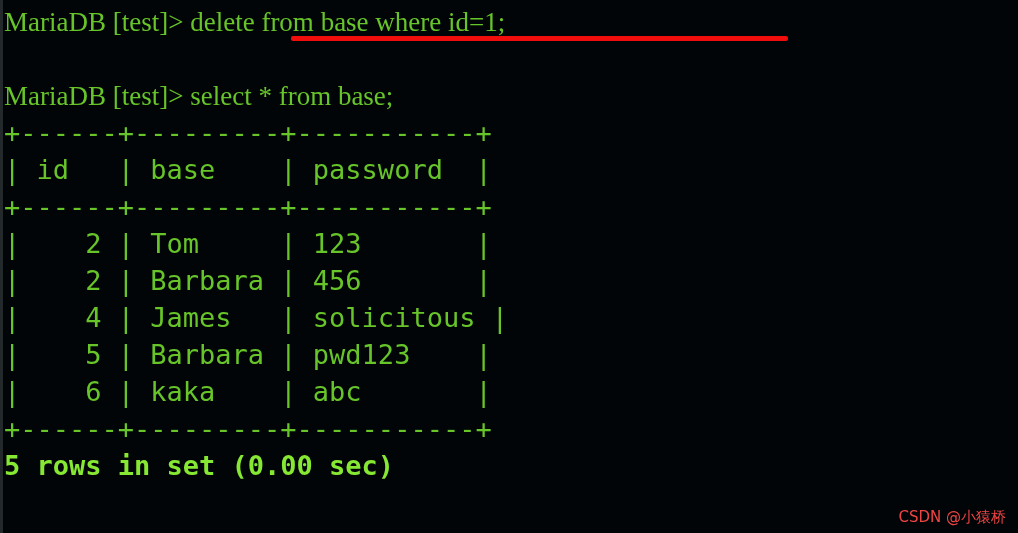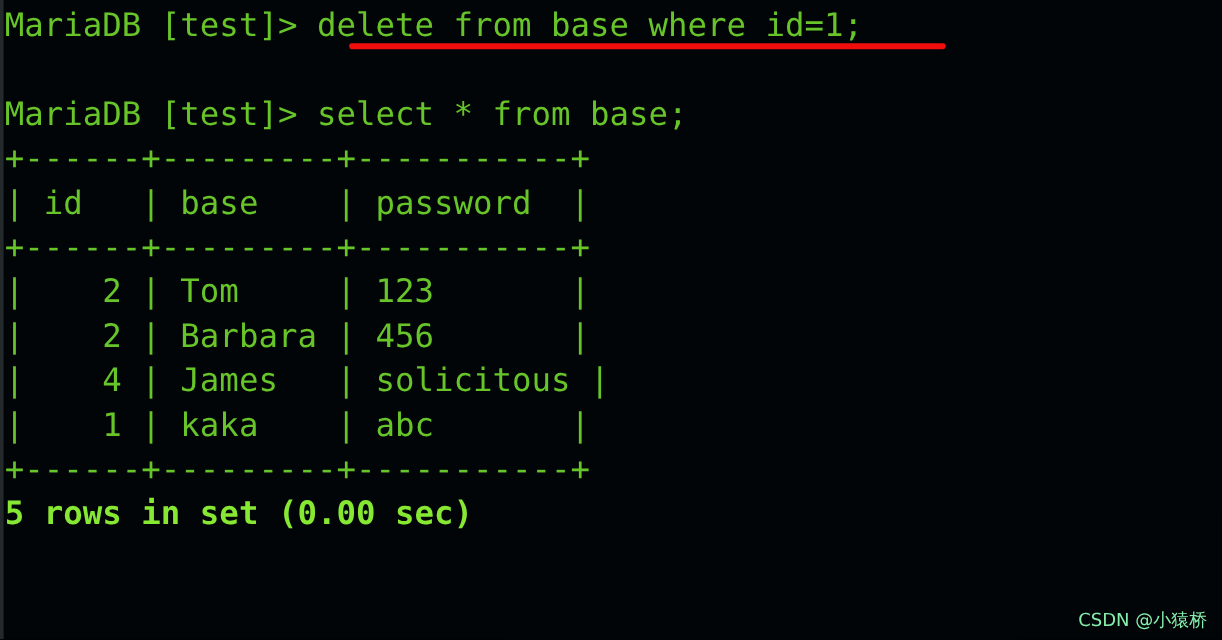--- a/index.html
+++ b/index.html
@@ -46,39 +46,40 @@
   }
   .line.bold {
     color: #86e832;
     font-weight: bold;
   }
   .line.blank {
     color: transparent;
   }
   .seg {
     white-space: pre;
+    font-family: Liberation Serif, serif;
   }
   
   #annotation-underline {
     position: absolute;
     left: 291px;
     top: 36px;
     width: 497px;
     height: 5px;
     background: #f20d0d;
     border-radius: 2px;
     z-index: 4;
   }
   #watermark {
     position: absolute;
     right: 12px;
     bottom: 6px;
     font-family: "DejaVu Sans", "Liberation Sans", sans-serif;
     font-size: 15px;
-    color: #86efac;
+    color: #ef4444;
     white-space: pre;
     z-index: 5;
   }
 </style>
 </head>
 <body>
 
 <div id="terminal">
 
   <div id="left-gutter"></div>
@@ -94,21 +95,22 @@
 
     <div class="line dim">+------+---------+-----------+</div>
 
     <div class="line dim">| id   | base    | password  |</div>
 
     <div class="line dim">+------+---------+-----------+</div>
 
     <div class="line dim">|    2 | Tom     | 123       |</div>
     <div class="line dim">|    2 | Barbara | 456       |</div>
     <div class="line dim">|    4 | James   | solicitous |</div>
-    <div class="line dim">|    1 | kaka    | abc       |</div>
+    <div class="line dim">|    5 | Barbara | pwd123    |</div>
+    <div class="line dim">|    6 | kaka    | abc       |</div>
 
     <div class="line dim">+------+---------+-----------+</div>
 
     <div class="line bold">5 rows in set (0.00 sec)</div>
 
   </div>
 
   <div id="annotation-underline"></div>
 
   <div id="watermark">CSDN @小猿桥</div>

